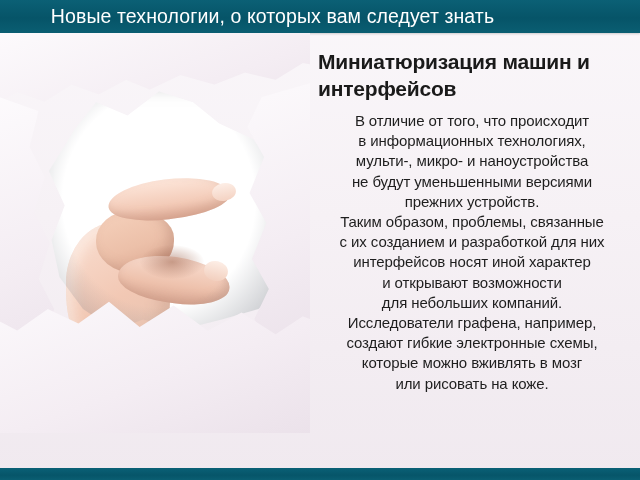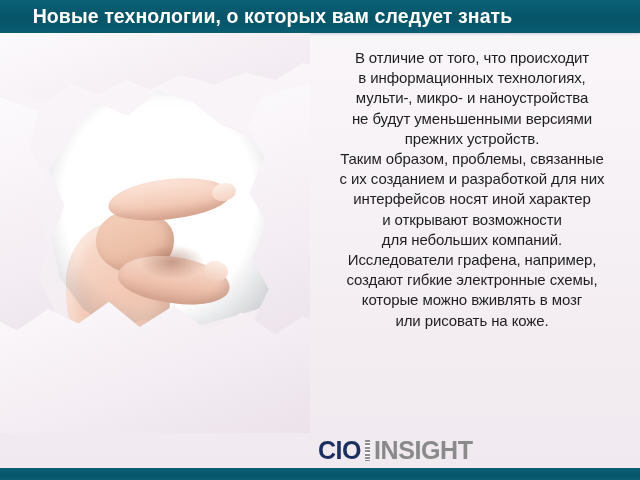--- a/index.html
+++ b/index.html
@@ -25,21 +25,21 @@
     box-shadow: 0 1px 2px rgba(0,0,0,0.18);
   }
   .header-title {
     position: absolute;
     left: 0; top: 0;
     width: 545px; height: 33px;
     line-height: 33px;
     text-align: center;
     color: #ffffff;
     font-size: 19.5px;
-    font-weight: 700;
+    font-weight: 400;
     letter-spacing: 0.1px;
     white-space: nowrap;
   }
 
   
   .footer-bar {
     position: absolute;
     left: 0; bottom: 0;
     width: 640px; height: 12px;
     background: linear-gradient(180deg, #0a6076 0%, #065569 60%, #0a5e72 100%);
@@ -271,39 +271,35 @@
 
     <div class="hole-shadow"></div>
 
     <div class="flap flap-top"></div>
     <div class="flap flap-left"></div>
     <div class="flap flap-right"></div>
     <div class="flap flap-bottom"></div>
   </div>
 
   <div class="content">
+    <h1 class="headline">Миниатюризация машин и интерфейсов</h1>
     <div class="body-copy">
       <p style="white-space: pre-line;">В отличие от того, что происходит
 в информационных технологиях,
 мульти-, микро- и наноустройства
 не будут уменьшенными версиями
 прежних устройств.
 Таким образом, проблемы, связанные
 с их созданием и разработкой для них
 интерфейсов носят иной характер
 и открывают возможности
 для небольших компаний.
 Исследователи графена, например,
 создают гибкие электронные схемы,
 которые можно вживлять в мозг
 или рисовать на коже.</p>
     </div>
   </div>
 
-  <div class="logo">
-    <span class="logo-cio">CIO</span>
-    <span class="logo-divider"></span>
-    <span class="logo-insight">INSIGHT</span>
-  </div>
 
   <div class="footer-bar"></div>
 
 </div>
 
 </body></html>

